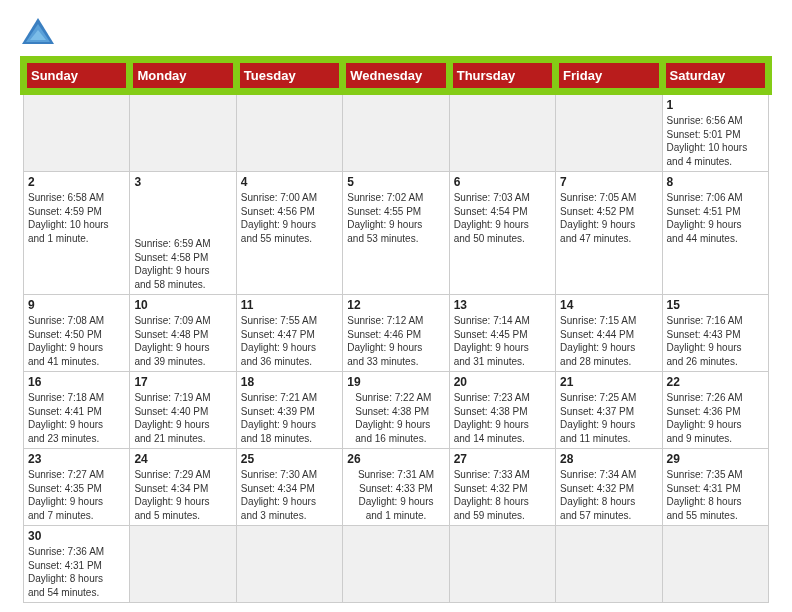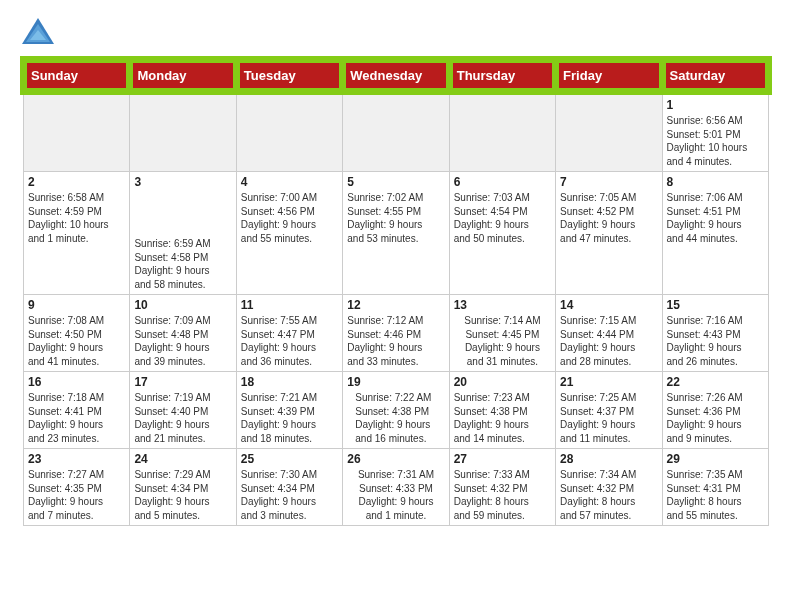--- a/index.html
+++ b/index.html
@@ -216,21 +216,21 @@
           </td>
           <td>
             <span class="day-num">12</span>
             <div class="day-info" style="white-space: pre-line;">Sunrise: 7:12 AM
 Sunset: 4:46 PM
 Daylight: 9 hours
 and 33 minutes.</div>
           </td>
           <td>
             <span class="day-num">13</span>
-            <div class="day-info" style="white-space: pre-line; text-align: center;">Sunrise: 7:14 AM
+            <div class="day-info" style="white-space: pre-line;">Sunrise: 7:14 AM
 Sunset: 4:45 PM
 Daylight: 9 hours
 and 31 minutes.</div>
           </td>
           <td>
             <span class="day-num">14</span>
             <div class="day-info" style="white-space: pre-line;">Sunrise: 7:15 AM
 Sunset: 4:44 PM
 Daylight: 9 hours
 and 28 minutes.</div>
@@ -338,15 +338,30 @@
 and 57 minutes.</div>
           </td>
           <td>
             <span class="day-num">29</span>
             <div class="day-info" style="white-space: pre-line;">Sunrise: 7:35 AM
 Sunset: 4:31 PM
 Daylight: 8 hours
 and 55 minutes.</div>
           </td>
         </tr>
+        <tr class="last-row">
+          <td>
+            <span class="day-num">30</span>
+            <div class="day-info" style="white-space: pre-line;">Sunrise: 7:36 AM
+Sunset: 4:31 PM
+Daylight: 8 hours
+and 54 minutes.</div>
+          </td>
+          <td class="empty"></td>
+          <td class="empty"></td>
+          <td class="empty"></td>
+          <td class="empty"></td>
+          <td class="empty"></td>
+          <td class="empty"></td>
+        </tr>
       </tbody>
   </table>
 </div>
 
 </body></html>

